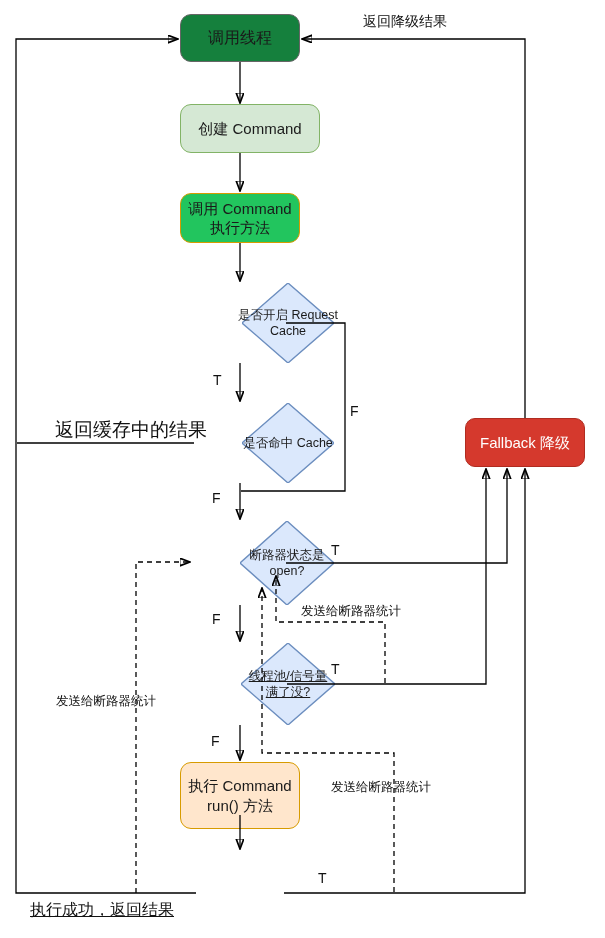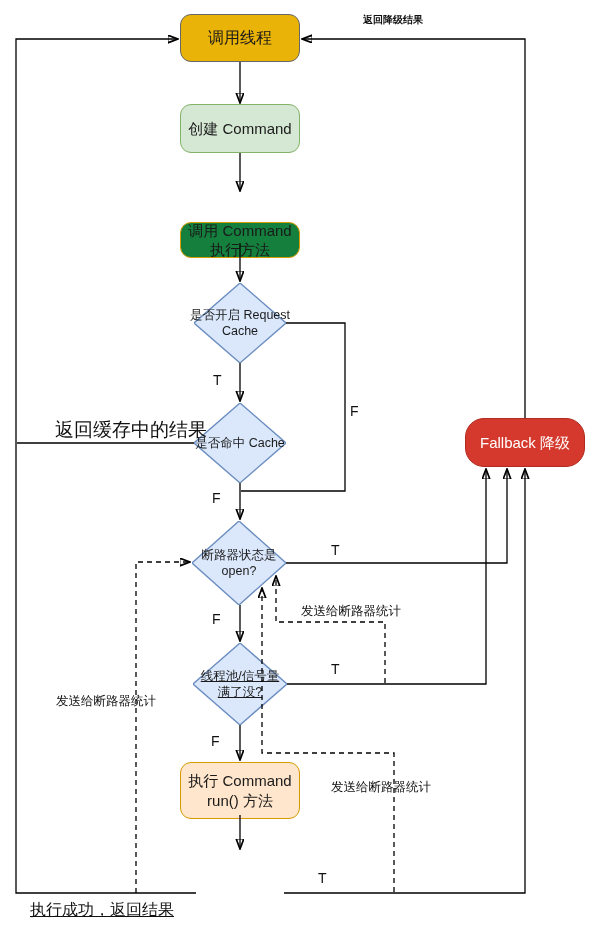--- a/index.html
+++ b/index.html
@@ -5,28 +5,28 @@
   html,body{margin:0;padding:0;background:#ffffff;}
   .canvas{
     position:relative;width:605px;height:938px;background:#ffffff;
     font-family:"Liberation Sans","DejaVu Sans",sans-serif;color:#1a1a1a;overflow:hidden;
   }
   
   .node{
     position:absolute;display:flex;align-items:center;justify-content:center;
     text-align:center;box-sizing:border-box;z-index:1;line-height:1.3;padding:2px 6px;
   }
-  .rbox{border:1.5px solid #666;border-radius:11px;background:#eab308;}
+  .rbox{border:1.5px solid #666;border-radius:11px;background:#15803d;}
   #n-start   {left:180px;top:14px; width:120px;height:48px;font-size:16px;}
-  #n-create  {left:180px;top:104px;width:120px;height:49px;background:#d5e8d4;border-color:#82b366;font-size:15px;}
-  #n-invoke  {left:180px;top:193px;width:120px;height:36px;background:#15803d;border-color:#d79b00;font-size:15px;margin-top:29px;}
-  #n-run     {left:180px;top:762px;width:120px;height:57px;background:#ffe6cc;border-color:#d79b00;font-size:15px;}
-  #n-fallback{left:465px;top:418px;width:120px;height:49px;background:#d5392d;border-color:#b02c20;color:#ffffff;font-size:15px;border-radius:19px;}
+  #n-create  {left:180px;top:104px;width:140px;height:49px;background:#d5e8d4;border-color:#82b366;font-size:15px;}
+  #n-invoke  {left:180px;top:193px;width:120px;height:50px;background:#22c55e;border-color:#d79b00;font-size:15px;}
+  #n-run     {left:180px;top:762px;width:120px;height:67px;background:#ffe6cc;border-color:#d79b00;font-size:15px;}
+  #n-fallback{left:465px;top:418px;width:120px;height:49px;background:#d5392d;border-color:#b02c20;color:#ffffff;font-size:15px;border-radius:10px;}
   
-  .diamond{position:absolute;z-index:1;}
+  .diamond{position:absolute;z-index:1;margin-left:48px;}
   .diamond svg{position:absolute;left:0;top:0;width:100%;height:100%;display:block;}
   .diamond .dlabel{
     position:absolute;top:0;bottom:0;left:-9px;right:-9px;
     display:flex;align-items:center;justify-content:center;
     text-align:center;font-size:12.5px;line-height:1.3;
   }
   #d-reqcache{left:194px;top:283px;width:92px;height:80px;}
   #d-cachehit{left:194px;top:403px;width:92px;height:80px;}
   #d-circuit {left:192px;top:521px;width:94px;height:84px;}
   #d-circuit .dlabel{left:0;right:0;}
@@ -42,21 +42,21 @@
   .lbl{position:absolute;z-index:3;font-size:14px;color:#111;}
   .cap{position:absolute;z-index:3;color:#111;white-space:nowrap;}
   #t-cache  {left:213px;top:372px;}
   #f-cache  {left:350px;top:403px;}
   #f-hit    {left:212px;top:490px;}
   #f-circuit{left:212px;top:611px;}
   #f-pool   {left:211px;top:733px;}
   #t-circuit{left:331px;top:542px;}
   #t-pool   {left:331px;top:661px;}
   #t-error  {left:318px;top:870px;}
-  #cap-return-fallback{left:363px;top:13px; font-size:10px;font-weight:bold;}
+  #cap-return-fallback{left:363px;top:13px; font-size:14px;}
   #cap-cached        {left:55px; top:417px;font-size:19px;}
   #cap-success       {left:30px; top:900px;font-size:16px;text-decoration:underline;}
   #cap-stats-left    {left:56px; top:693px;font-size:12.5px;}
   #cap-stats-mid     {left:301px;top:603px;font-size:12.5px;}
   #cap-stats-low     {left:331px;top:779px;font-size:12.5px;}
 </style>
 </head>
 <body>
 
 <div class="canvas">

